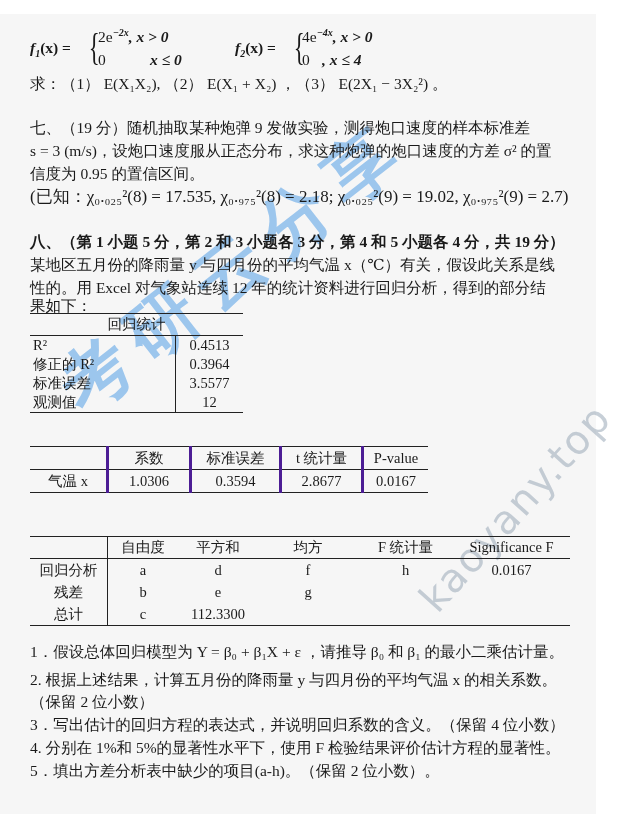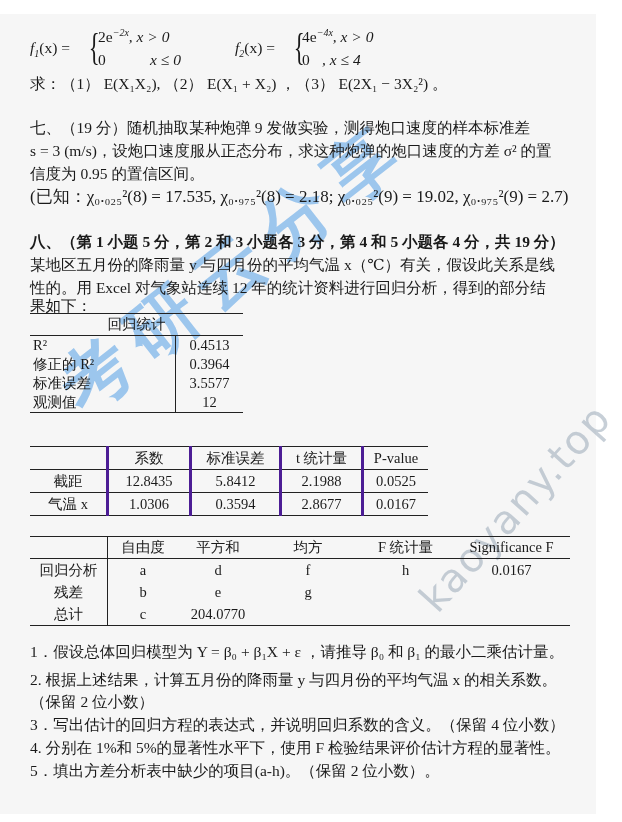--- a/index.html
+++ b/index.html
@@ -7,21 +7,21 @@
     width:622px; height:822px; position:relative; overflow:hidden;
     background:#ffffff;
     font-family:"Liberation Serif","DejaVu Serif",serif;
     color:#1a1a1a;
   }
   .page {
     position:absolute; left:0; top:14px; width:596px; height:800px;
     background:#f6f6f6;
   }
   .line { position:absolute; white-space:nowrap; font-size:15.5px; line-height:20px; }
-  .math { font-style:italic; }
+  .math { font-style:italic;font-weight:bold; }
   sub, sup { font-size:10px; line-height:0; }
   .brace { font-size:38px; font-style:normal; position:absolute; line-height:38px; transform:scaleX(0.6); font-weight:lighter; }
   table { border-collapse:collapse; position:absolute; font-size:14.5px; }
   td, th { font-weight:normal; padding:0; }
   
   #t1 { left:30px; top:313px; width:213px; border-top:1.5px solid #222; border-bottom:1.5px solid #222; }
   #t1 th { height:21px; text-align:center; border-bottom:1.2px solid #222; }
   #t1 td { height:19px; }
   #t1 td.lab { padding-left:3px; width:142px; border-right:1px solid #222; }
   #t1 td.val { text-align:center; }
@@ -111,27 +111,20 @@
 <table id="t2">
   <tbody>
       <tr>
     <td style="width:76px"></td>
     <td style="width:80px">系数</td>
     <td style="width:87px">标准误差</td>
     <td style="width:79px">t  统计量</td>
     <td>P-value</td>
   </tr>
   <tr>
-    <td>截距</td>
-    <td>12.8435</td>
-    <td>5.8412</td>
-    <td>2.1988</td>
-    <td>0.0525</td>
-  </tr>
-  <tr>
     <td>气温 x</td>
     <td>1.0306</td>
     <td>0.3594</td>
     <td>2.8677</td>
     <td>0.0167</td>
   </tr>
 </tbody>
   </table>
 
 <table id="t3">
@@ -158,21 +151,21 @@
       <td class="rl">残差</td>
       <td>b</td>
       <td>e</td>
       <td>g</td>
       <td></td>
       <td></td>
     </tr>
     <tr>
       <td class="rl">总计</td>
       <td>c</td>
-      <td>204.0770</td>
+      <td>112.3300</td>
       <td></td>
       <td></td>
       <td></td>
     </tr>
   </tbody>
 </table>
 
 <div class="line" style="left:30px; top:642px;">1．假设总体回归模型为 Y = β₀ + β₁X + ε ，请推导 β₀ 和 β₁ 的最小二乘估计量。</div>
 <div class="line" style="left:30px; top:670px;">2. 根据上述结果，计算五月份的降雨量 y 与四月份的平均气温 x 的相关系数。</div>
 <div class="line" style="left:30px; top:692px;font-family:Liberation Serif, serif;">（保留 2 位小数）</div>

